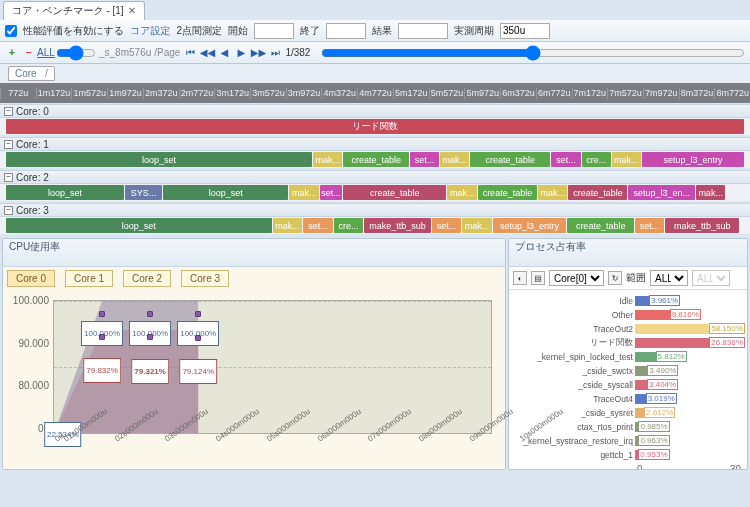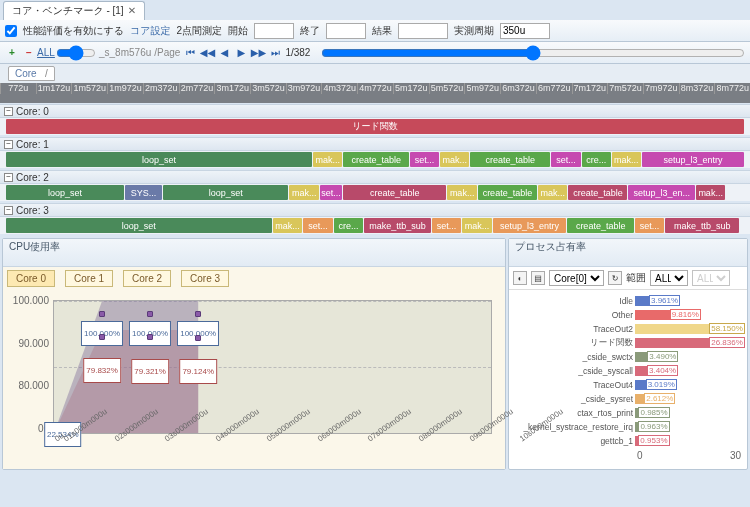--- a/index.html
+++ b/index.html
@@ -11,21 +11,21 @@
 .cb{width:12px;height:12px}
 .tb-input{border:1px solid #aaa;height:15px;padding:7px 2px;background:#fff}
 .nav-bar{background:linear-gradient(#f8fafc,#e6eef6);height:22px;display:flex;align-items:center;padding:0 5px;gap:3px;border-bottom:1px solid #b8c7d6}
 .nav-btn{width:14px;height:14px;display:inline-flex;align-items:center;justify-content:center;color:#3a7ab8;cursor:pointer}
 .nav-btn.plus{color:#2a8a2a;font-weight:bold}
 .nav-btn.minus{color:#c33;font-weight:bold}
 .nav-btn.play{color:#2a5faa}
 .timeline{background:#e6edf4;height:38px;border-bottom:1px solid #b8c7d6;position:relative}
 .tl-tabs{display:flex;padding:2px 0 0 8px}
 .tl-tab{background:#fff;border:1px solid #aaa;padding:1px 6px;color:#5a7aa8;border-radius:2px 2px 0 0}
-.tl-ruler{background:#7a7e84;height:20px;position:relative;margin-top:2px;display:flex;align-items:flex-start}
+.tl-ruler{background:#7a7e84;height:20px;position:relative;margin-top:2px;display:flex;align-items:center}
 .tl-tick{flex:1;text-align:center;color:#eee;font-size:9px;border-left:1px solid #999;padding-bottom:1px}
 .core-section{margin-top:2px}
 .core-hdr{background:linear-gradient(#eef3f8,#dde6f0);height:14px;display:flex;align-items:center;padding-left:4px;gap:3px;border-top:1px solid #c8d5e2;border-bottom:1px solid #c8d5e2}
 .core-hdr .sq{width:9px;height:9px;border:1px solid #888;background:#fff;display:flex;align-items:center;justify-content:center;font-size:8px;line-height:1}
 .core-row{height:17px;display:flex;padding:1px 6px;gap:1px;background:#eef2f7}
 .seg{height:15px;display:flex;align-items:center;justify-content:center;color:#fff;font-size:9px;overflow:hidden;white-space:nowrap;border-radius:1px}
 .bottom-panes{display:flex;margin-top:4px;height:232px;gap:2px;padding:0 2px}
 .pane{background:#fff;border:1px solid #b8c7d6;border-radius:2px;display:flex;flex-direction:column}
 .pane-hdr{background:linear-gradient(#f2f6fa,#e2ebf4);height:28px;padding:1px 6px;border-bottom:1px solid #c8d5e2;color:#456}
 .left-pane{flex:1}
@@ -221,21 +221,21 @@
         <div class="data-lbl" style="left: 2%; top: 92%;">22.534%</div>
             <div class="data-pt" style="left: 11%; top: 10%;"></div>
             <div class="data-lbl" style="left: 11%; top: 15%;">100.000%</div>
             <div class="data-pt" style="left: 22%; top: 10%;"></div>
             <div class="data-lbl" style="left: 22%; top: 15%;">100.000%</div>
             <div class="data-pt" style="left: 33%; top: 10%;"></div>
             <div class="data-lbl" style="left: 33%; top: 15%;">100.000%</div>
             <div class="data-pt" style="left: 11%; top: 27.1428%;"></div>
             <div class="data-lbl red" style="left: 11%; top: 43.1428%; text-align: right;">79.832%</div>
             <div class="data-pt" style="left: 22%; top: 27.5771%;"></div>
-            <div class="data-lbl red" style="left: 22%; top: 43.5772%;">79.321%</div>
+            <div class="data-lbl red" style="left: 22%; top: 43.5772%; font-weight: bold;">79.321%</div>
             <div class="data-pt" style="left: 33%; top: 27.7446%;"></div>
             <div class="data-lbl red" style="left: 33%; top: 43.7446%;">79.124%</div>
           </div>
         <div class="x-labels" id="x-labels">
             <div class="x-lbl">0u</div>
             <div class="x-lbl">01s000m000u</div>
             <div class="x-lbl">02s000m000u</div>
             <div class="x-lbl">03s000m000u</div>
             <div class="x-lbl">04s000m000u</div>
             <div class="x-lbl">05s000m000u</div>
@@ -282,20 +282,27 @@
           </div>
         </div>
         <div class="proc-row">
           <div class="proc-name">リード関数</div>
     <div class="proc-bar-box">
             <div class="proc-bar" style="width:89.45333333333333%;background:#d86a7a"></div>
     <div class="proc-val" style="left:70%;color:#d86a7a;border-color:#d86a7a">26.836%</div>
           </div>
         </div>
         <div class="proc-row">
+          <div class="proc-name">_kernel_spin_locked_test</div>
+    <div class="proc-bar-box">
+            <div class="proc-bar" style="width:19.373333333333335%;background:#6aa87a"></div>
+    <div class="proc-val" style="left:19.373333333333335%;color:#6aa87a;border-color:#6aa87a">5.812%</div>
+          </div>
+        </div>
+        <div class="proc-row">
           <div class="proc-name">_cside_swctx</div>
     <div class="proc-bar-box">
             <div class="proc-bar" style="width:11.633333333333335%;background:#8a9a7a"></div>
     <div class="proc-val" style="left:11.633333333333335%;color:#8a9a7a;border-color:#8a9a7a">3.490%</div>
           </div>
         </div>
         <div class="proc-row">
           <div class="proc-name">_cside_syscall</div>
     <div class="proc-bar-box">
             <div class="proc-bar" style="width:11.346666666666666%;background:#d86a7a"></div>

